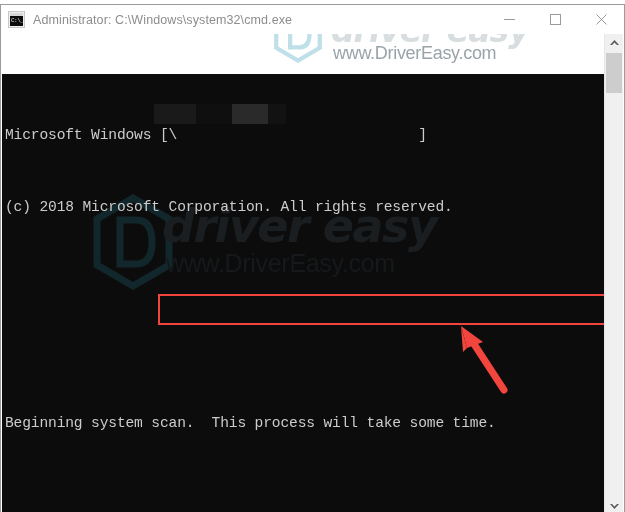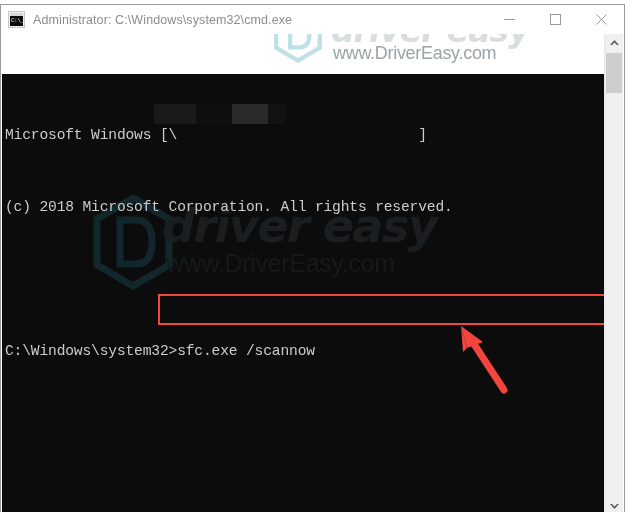--- a/index.html
+++ b/index.html
@@ -286,22 +286,22 @@
       </div>
     </div>
   </div>
 
   <div id="console">
 
     <div id="console-text">
       <div class="cline">Microsoft Windows [\                            ]</div>
       <div class="cline">(c) 2018 Microsoft Corporation. All rights reserved.</div>
       <div class="cline"></div>
-      <div class="cline">C:\Windows\system32&gt;sfc.exe /scannow</div>
       <div class="cline"></div>
+      <div class="cline">Beginning system scan.  This process will take some time.</div>
       
       
       
       
       
       
       
     </div>
 
     <div id="redaction">

